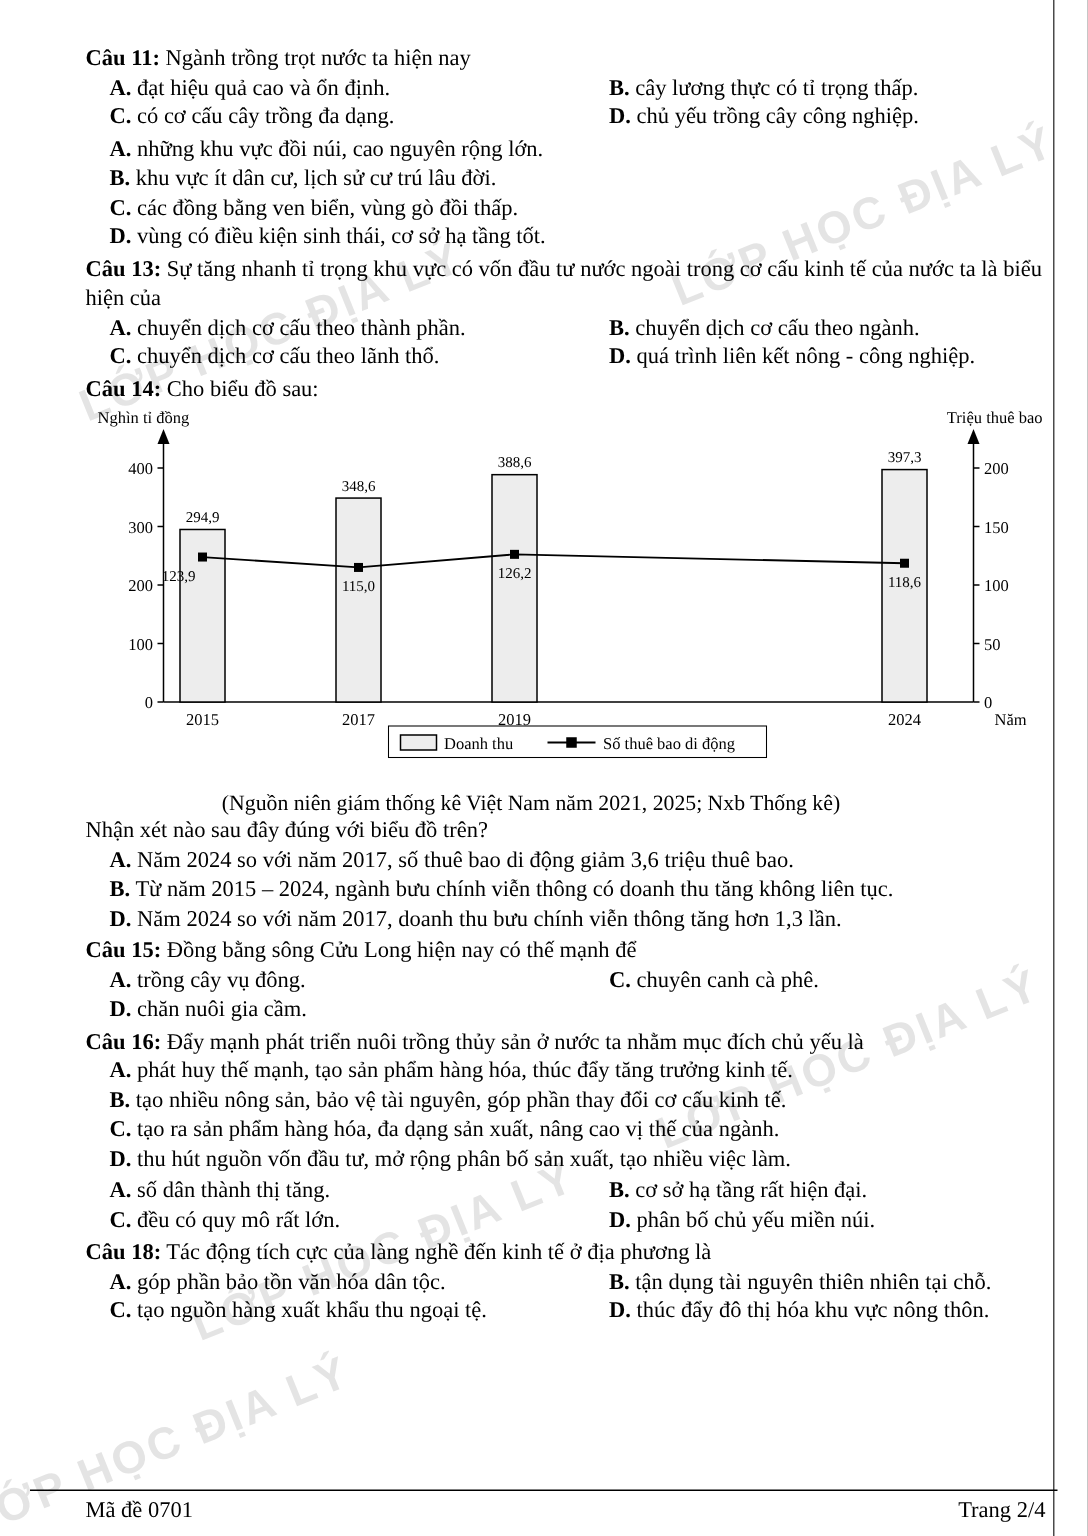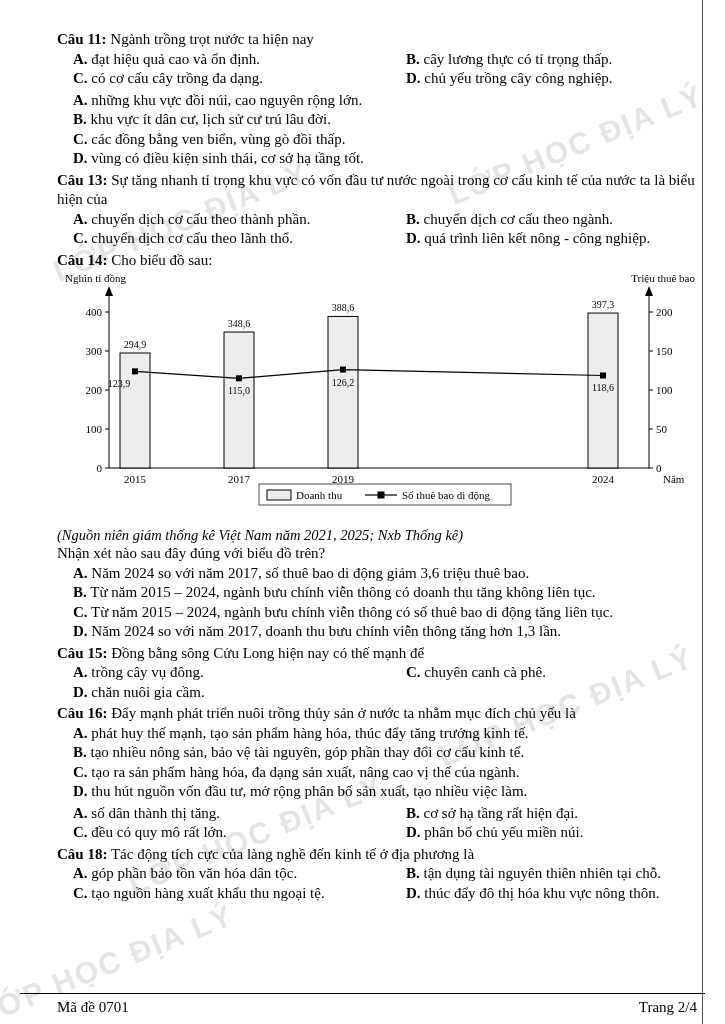--- a/index.html
+++ b/index.html
@@ -22,21 +22,21 @@
   p{margin:0;}
   .question{margin:0 0 2px 0;}
   .stem b{font-weight:bold;}
   .opt{padding-left:16px;}
   .opt b{font-weight:bold;}
   .cols2{display:grid;grid-template-columns:333px 1fr;}
   .cols1 .opt{display:block;}
   .chart-wrap{width:640px;margin:2px 0 0 0;}
   #chart-svg text{font-family:"Liberation Serif",serif;fill:#000;}
   .chart-title{font-weight:bold;text-align:center;margin-top:2px;}
-  .chart-source{font-style:italic;text-align:left;padding-right:48px;font-size:14.5px;}
+  .chart-source{text-align:center;padding-right:48px;font-size:14.5px;}
   .watermark{
     position:absolute;
     font-family:"Liberation Sans",sans-serif;
     font-weight:bold;
     font-size:30px;
     letter-spacing:2px;
     color:rgba(90,90,90,0.16);
     transform:rotate(-22deg);
     white-space:nowrap;
     z-index:1;
@@ -167,21 +167,20 @@
             <line x1="308" y1="223" x2="340" y2="223" stroke="#000" stroke-width="1.2"></line>
             <rect x="320.5" y="219.5" width="7" height="7" fill="#000"></rect>
             <text x="345" y="227" font-size="11">Số thuê bao di động</text>
           </svg>
       </div>
       <p class="chart-source">(Nguồn niên giám thống kê Việt Nam năm 2021, 2025; Nxb Thống kê)</p>
       <p class="stem">Nhận xét nào sau đây đúng với biểu đồ trên?</p>
       <div class="options cols1">
         <div class="opt"><b>A.</b> <span>Năm 2024 so với năm 2017, số thuê bao di động giảm 3,6 triệu thuê bao.</span></div>
         <div class="opt"><b>B.</b> <span>Từ năm 2015 – 2024, ngành bưu chính viễn thông có doanh thu tăng không liên tục.</span></div>
-        <div class="opt"><b>C.</b> <span>Từ năm 2015 – 2024, ngành bưu chính viễn thông có số thuê bao di động tăng liên tục.</span></div>
         <div class="opt"><b>D.</b> <span>Năm 2024 so với năm 2017, doanh thu bưu chính viễn thông tăng hơn 1,3 lần.</span></div>
       </div>
     </div>
 
     <div class="question">
       <p class="stem">
         <b>Câu 15:</b>
         <span>Đồng bằng sông Cửu Long hiện nay có thế mạnh để</span>
       </p>
       <div class="options cols2">

